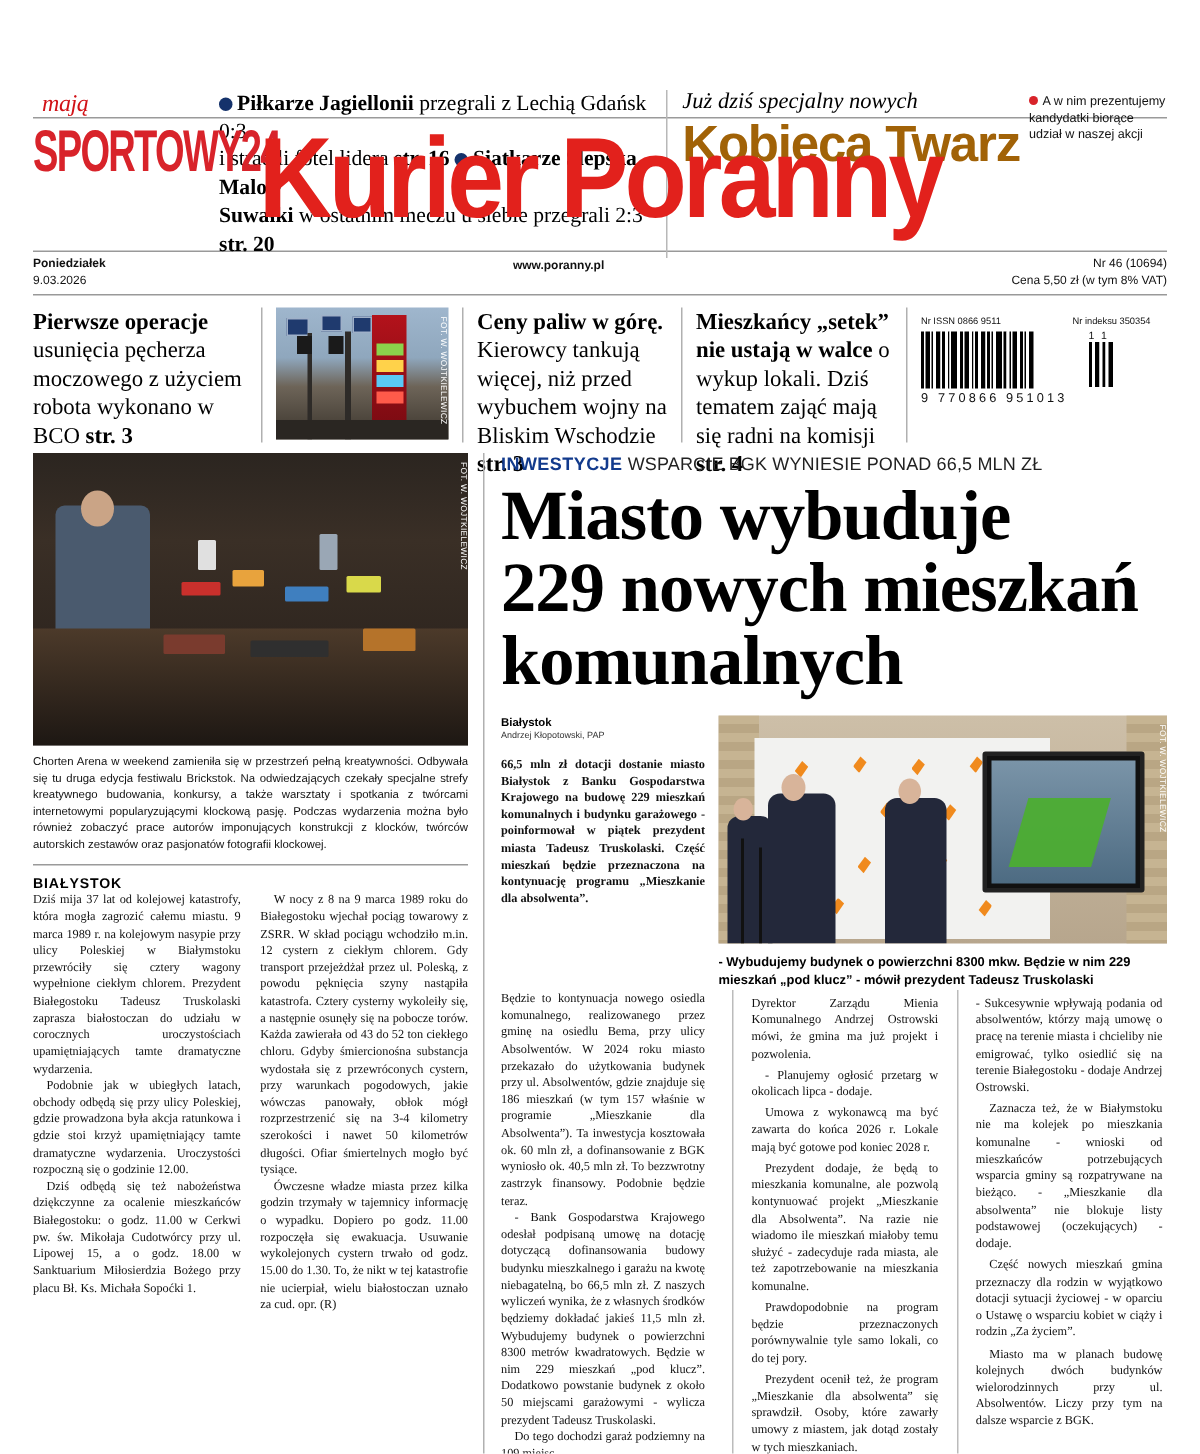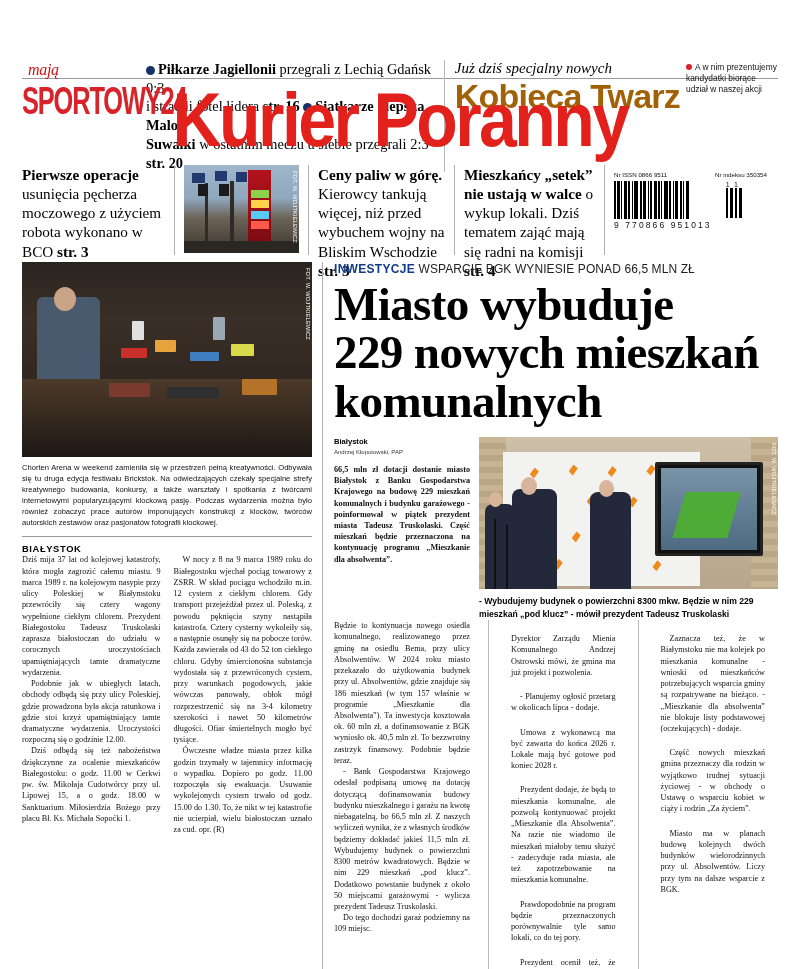--- a/index.html
+++ b/index.html
@@ -201,21 +201,21 @@
   .mp-caption {
     font-family:"Liberation Sans", sans-serif; font-weight:bold;
     font-size:8.6px; line-height:1.45; padding-top:6px; color:#000;
   }
   .cols2 { display:flex; padding-top: 10px; }
   .cols2 .c {
     flex: 1 1 0; font-family:"Liberation Serif", serif; font-size:8.2px;
     line-height:1.37; text-align: justify;
   }
   .cols2 .c.sep { border-left:1px solid #bbb; padding-left:9px; margin-left:9px; }
-  .cols2 .c p { margin:13px; text-indent:9px; }
+  .cols2 .c p { margin:3px; text-indent:9px; }
   .cols2 .c p.first { text-indent:0; }
 </style>
 </head>
 <body>
 
 <div class="page">
 
   <div class="topstrip">
     <div class="sportlogo">
       <div class="dzis">mają</div>
@@ -237,20 +237,31 @@
       <span class="reddot"></span><span>A w nim prezentujemy kandydatki biorące udział w naszej akcji</span>
     </div>
   </div>
 
   <div class="rule-top"></div>
 
   <div class="masthead">
     <div class="title">Kurier Poranny</div>
   </div>
 
+  <div class="inforow">
+    <div class="left">
+      <div class="d1">Poniedziałek</div>
+      <div>9.03.2026</div>
+    </div>
+    <div class="mid">www.poranny.pl</div>
+    <div class="right">
+      <div>Nr 46 (10694)</div>
+      <div>Cena 5,50 zł (w tym 8% VAT)</div>
+    </div>
+  </div>
 
   <div class="teaserrow">
 
     <div class="tcell tz1">
       <div class="hl">
         <b>Pierwsze operacje</b><span> usunięcia pęcherza moczowego z użyciem robota wykonano w BCO </span><b>str. 3</b>
       </div>
     </div>
 
     <div class="tcell tzimg sep">
@@ -455,22 +466,23 @@
         <div class="cols2" style="flex:1 1 auto;padding-top:0">
           <div class="c sep">
             <p class="first">Dyrektor Zarządu Mienia Komunalnego Andrzej Ostrowski mówi, że gmina ma już projekt i pozwolenia.</p>
             <p>- Planujemy ogłosić przetarg w okolicach lipca - dodaje.</p>
             <p>Umowa z wykonawcą ma być zawarta do końca 2026 r. Lokale mają być gotowe pod koniec 2028 r.</p>
             <p>Prezydent dodaje, że będą to mieszkania komunalne, ale pozwolą kontynuować projekt „Mieszkanie dla Absolwenta”. Na razie nie wiadomo ile mieszkań miałoby temu służyć - zadecyduje rada miasta, ale też zapotrzebowanie na mieszkania komunalne.</p>
             <p>Prawdopodobnie na program będzie przeznaczonych porównywalnie tyle samo lokali, co do tej pory.</p>
             <p>Prezydent ocenił też, że program „Mieszkanie dla absolwenta” się sprawdził. Osoby, które zawarły umowy z miastem, jak dotąd zostały w tych mieszkaniach.</p>
           </div>
           <div class="c sep">
+            <p class="first">- Sukcesywnie wpływają podania od absolwentów, którzy mają umowę o pracę na terenie miasta i chcieliby nie emigrować, tylko osiedlić się na terenie Białegostoku - dodaje Andrzej Ostrowski.</p>
             <p>Zaznacza też, że w Białymstoku nie ma kolejek po mieszkania komunalne - wnioski od mieszkańców potrzebujących wsparcia gminy są rozpatrywane na bieżąco. - „Mieszkanie dla absolwenta” nie blokuje listy podstawowej (oczekujących) - dodaje.</p>
-            <p>Część nowych mieszkań gmina przeznaczy dla rodzin w wyjątkowo trudnej sytuacji życiowej - w obchody o Ustawę o wsparciu kobiet w ciąży i rodzin „Za życiem”.</p>
+            <p>Część nowych mieszkań gmina przeznaczy dla rodzin w wyjątkowo dotacji sytuacji życiowej - w oparciu o Ustawę o wsparciu kobiet w ciąży i rodzin „Za życiem”.</p>
             <p>Miasto ma w planach budowę kolejnych dwóch budynków wielorodzinnych przy ul. Absolwentów. Liczy przy tym na dalsze wsparcie z BGK.</p>
           </div>
         </div>
       </div>
 
     </div>
   </div>
 </div>
 
 </body></html>

